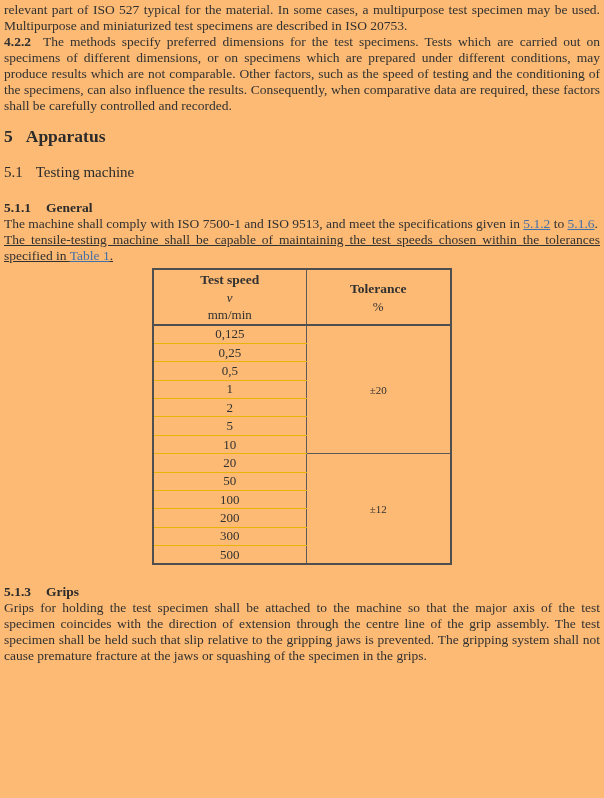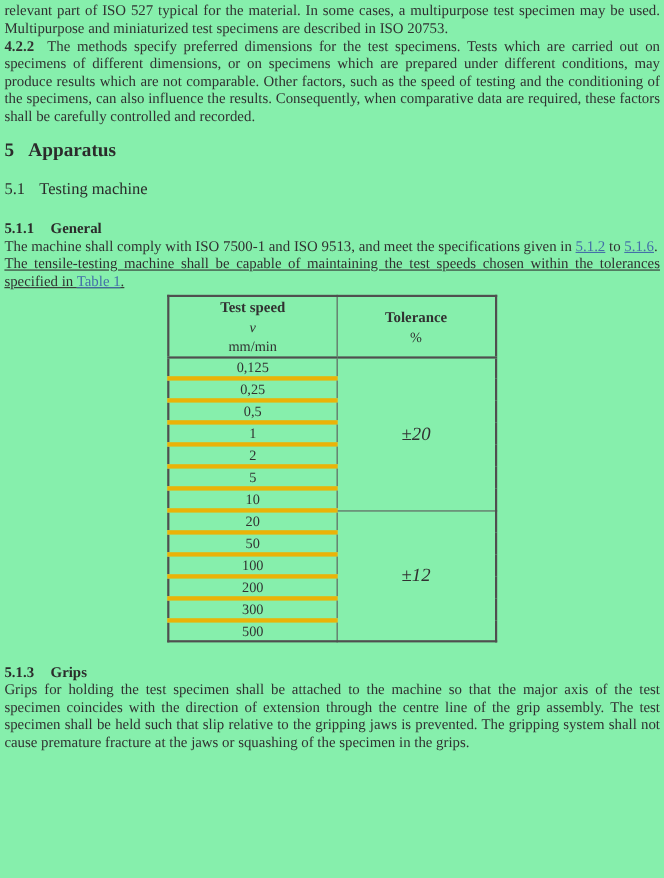--- a/index.html
+++ b/index.html
@@ -1,21 +1,21 @@
 <!DOCTYPE html>
 <html><head>
 <meta charset="utf-8">
 <style>
   * { box-sizing: border-box; }
   html, body { margin: 0; padding: 0; background: #ffffff; }
   .page {
     position: relative;
     width: 604px;
     height: 798px;
-    background: #86efac;
+    background: #fdba74;
     overflow: hidden;
     padding: 2px 4px 0 4px;
     font-family: "Liberation Serif", "DejaVu Serif", serif;
     color: #313131;
   }
   p.body-text {
     margin: 0;
     font-size: 13.5px;
     line-height: 16px;
     text-align: justify;
@@ -91,26 +91,26 @@
     height: 56px;
     vertical-align: top;
     padding-top: 3px;
   }
   th.hdr-cell .hdr-title { font-weight: bold; font-size: 13.5px; line-height: 18px; display: block; }
   th.hdr-cell .hdr-symbol { font-style: italic; font-size: 13px; line-height: 17px; display: block; }
   th.hdr-cell .hdr-unit { font-size: 13px; line-height: 18px; display: block; }
   .col-divider { border-right: 1.5px solid #5a5a5a; }
   td.speed-cell {
     height: 18.4px;
-    border-bottom: 4px solid #eab308;
+    border-bottom: 1px solid #eab308;
     border-right: 1.5px solid #5a5a5a;
   }
   tr.group-start td { border-top: 1.5px solid #5a5a5a; }
   tr:last-child td.speed-cell { border-bottom: none; }
-  td.tol-cell { font-size: 17px; font-style: italic; }
+  td.tol-cell { font-size: 11px; }
 </style>
 </head>
 <body>
 
 <div class="page">
 
   <p class="body-text">relevant part of ISO 527 typical for the material. In some cases, a multipurpose test specimen may be used. Multipurpose and miniaturized test specimens are described in ISO 20753.</p>
 
   <p class="body-text para-422"><span class="clause-num-inline">4.2.2</span><span>The methods specify preferred dimensions for the test specimens. Tests which are carried out on specimens of different dimensions, or on specimens which are prepared under different conditions, may produce results which are not comparable. Other factors, such as the speed of testing and the conditioning of the specimens, can also influence the results. Consequently, when comparative data are required, these factors shall be carefully controlled and recorded.</span></p>
 

